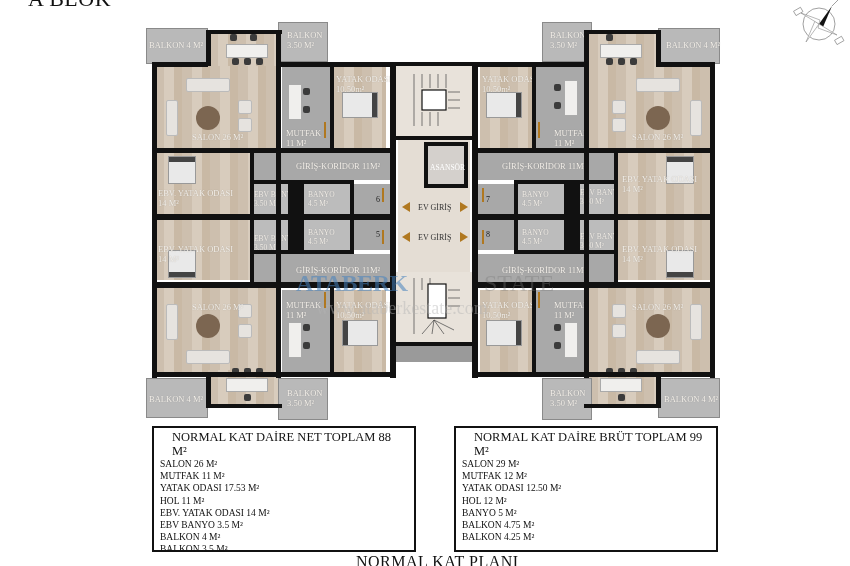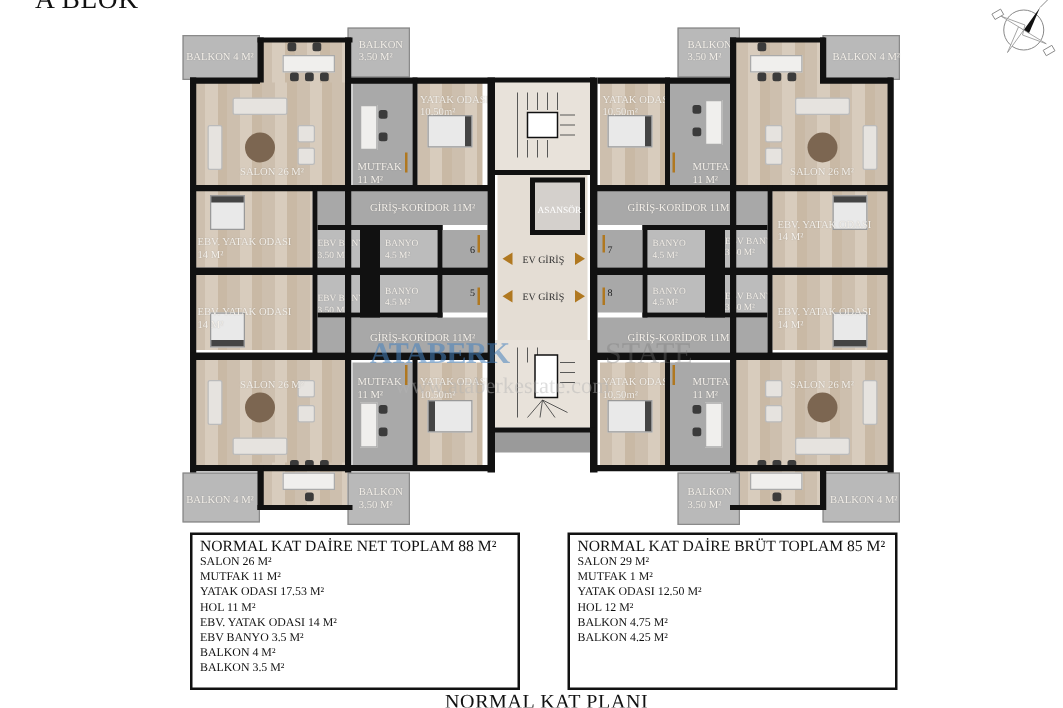--- a/index.html
+++ b/index.html
@@ -20,21 +20,21 @@
   .lbl.dark{color:#333;text-shadow:none;}
   .furn-sofa{position:absolute;background:#e6e3df;border:1px solid #bbb;border-radius:2px;}
   .table{position:absolute;background:#f0efed;border:1px solid #aaa;}
   .chair{position:absolute;width:7px;height:7px;background:#3b3b3b;border-radius:2px;}
   .rug{position:absolute;border-radius:50%;background:#7c6651;}
   .bed{position:absolute;background:#e9e9e9;border:1px solid #999;}
   .bed .head{position:absolute;background:#444;}
   .door{position:absolute;background:#b07820;}
   .arrow{position:absolute;width:0;height:0;}
   .info{position:absolute;border:2px solid #111;background:#fff;box-sizing:border-box;padding:2px 6px;}
-  .info .h{font-size:12.5px;line-height:14px;color:#111;}
+  .info .h{font-size:12.5px;line-height:14px;color:#111;margin-left:12px;}
   .info .r{font-size:9.5px;line-height:12.2px;color:#111;}
   .foot{left:356px;top:553px;font-size:16px;color:#111;letter-spacing:0.5px;}
   .wm{position:absolute;font-family:Liberation Serif, serif;color:rgba(70,130,190,0.55);}
   .num{position:absolute;color:#222;font-size:8px;}
 </style>
 </head>
 <body>
 
 <div class="abs title-block">A BLOK</div>
 
@@ -386,22 +386,23 @@
   <div class="r">MUTFAK 11 M²</div>
   <div class="r">YATAK ODASI 17.53 M²</div>
   <div class="r">HOL 11 M²</div>
   <div class="r">EBV. YATAK ODASI 14 M²</div>
   <div class="r">EBV BANYO 3.5 M²</div>
   <div class="r">BALKON 4 M²</div>
   <div class="r">BALKON 3.5 M²</div>
 </div>
 
 <div class="info" style="left:454px;top:426px;width:264px;height:126px;">
-  <div class="h">NORMAL KAT DAİRE BRÜT TOPLAM 85 M²</div>
+  <div class="h">NORMAL KAT DAİRE BRÜT TOPLAM 99 M²</div>
   <div class="r">SALON 29 M²</div>
-  <div class="r">MUTFAK 1 M²</div>
+  <div class="r">MUTFAK 12 M²</div>
   <div class="r">YATAK ODASI 12.50 M²</div>
   <div class="r">HOL 12 M²</div>
+  <div class="r">BANYO 5 M²</div>
   <div class="r">BALKON 4.75 M²</div>
   <div class="r">BALKON 4.25 M²</div>
 </div>
 
 <div class="abs foot">NORMAL KAT PLANI</div>
 
 </body></html>

